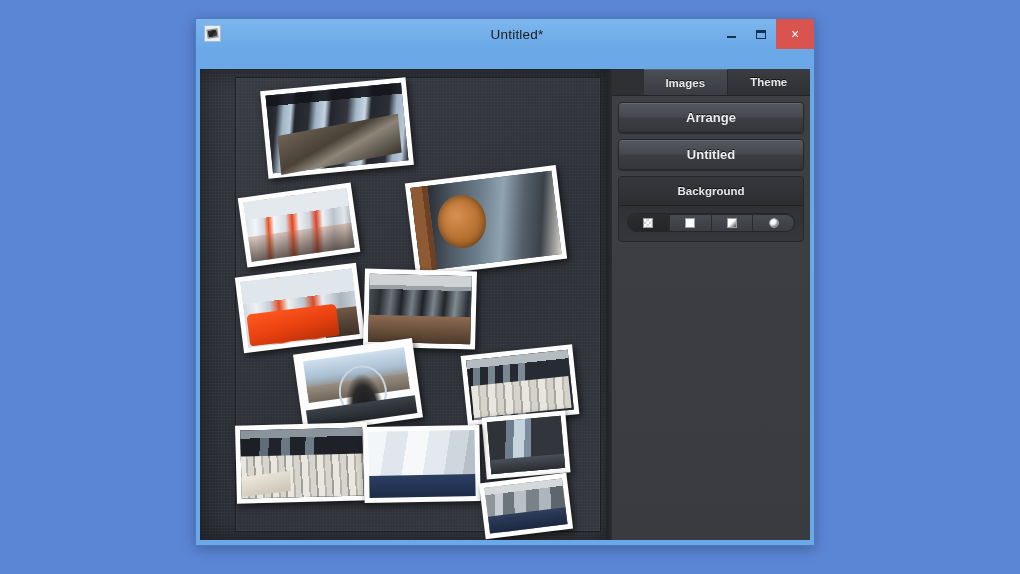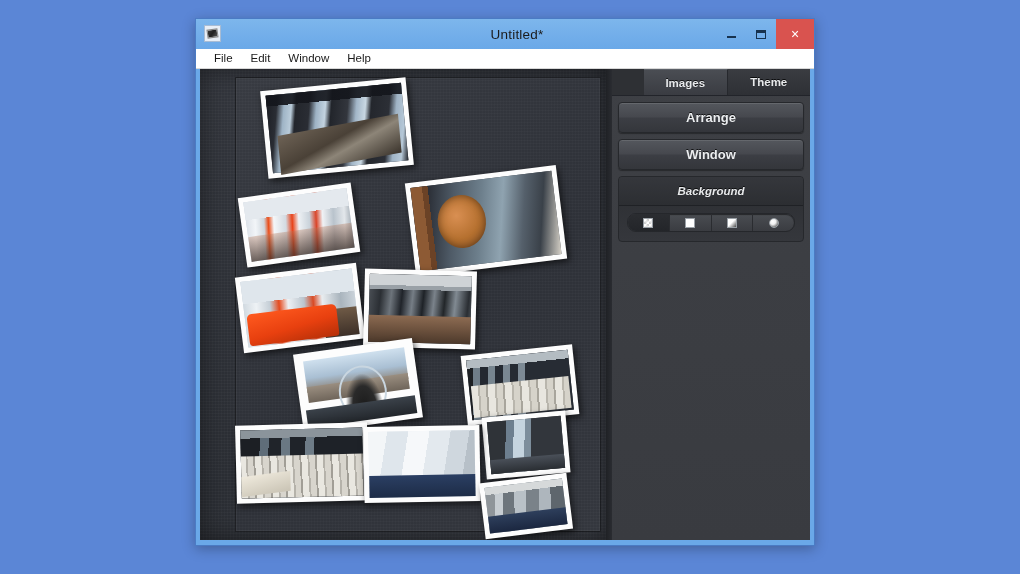--- a/index.html
+++ b/index.html
@@ -384,21 +384,20 @@
     overflow: hidden;
   }
   .bg-head {
     height: 28px;
     display: flex; align-items: center; justify-content: center;
     font-size: 11.5px; font-weight: bold;
     color: #e8eaec;
     text-shadow: 0 -1px 0 rgba(0,0,0,0.8);
     border-bottom: 1px solid #1f2125;
     background: linear-gradient(180deg,#35373c 0%,#2c2e32 100%);
-    font-style: italic;
   }
   .bg-body { padding: 7px 8px 9px 8px; }
   .seg {
     height: 17px;
     border-radius: 9px;
     background: linear-gradient(180deg,#4a4d52 0%,#3a3c41 100%);
     border: 1px solid #25272b;
     box-shadow: inset 0 1px 1px rgba(0,0,0,0.5);
     display: flex;
     overflow: hidden;
@@ -434,26 +433,20 @@
       <div class="app-icon-glyph"></div>
     </div>
     <div class="title-text">Untitled*</div>
     <div class="win-controls">
       <div class="win-btn min"></div>
       <div class="win-btn max"></div>
       <div class="win-btn close">×</div>
     </div>
   </div>
 
-  <div class="menubar">
-    <div class="menu-item">File</div>
-    <div class="menu-item">Edit</div>
-    <div class="menu-item">Window</div>
-    <div class="menu-item">Help</div>
-  </div>
 
   <div class="win-body">
 
     <div class="canvas-wrap">
       <div class="page-area">
 
         <div class="photo" style="left:28px; top:6px; width:146px; height:88px; transform:rotate(-5.5deg);">
           <div class="img im-boardroom"></div>
         </div>
 
@@ -520,21 +513,21 @@
 
     <div class="side-panel">
 
       <div class="tabs">
         <div class="tab active">Images</div>
         <div class="tab inactive">Theme</div>
       </div>
 
       <div class="panel-inner">
         <div class="pbtn">Arrange</div>
-        <div class="pbtn">Window</div>
+        <div class="pbtn">Untitled</div>
 
         <div class="bg-section">
           <div class="bg-head">Background</div>
           <div class="bg-body">
             <div class="seg">
               <div class="seg-item selected">
                 <span class="sw sw-checker"></span>
               </div>
               <div class="seg-item">
                 <span class="sw sw-white"></span>

